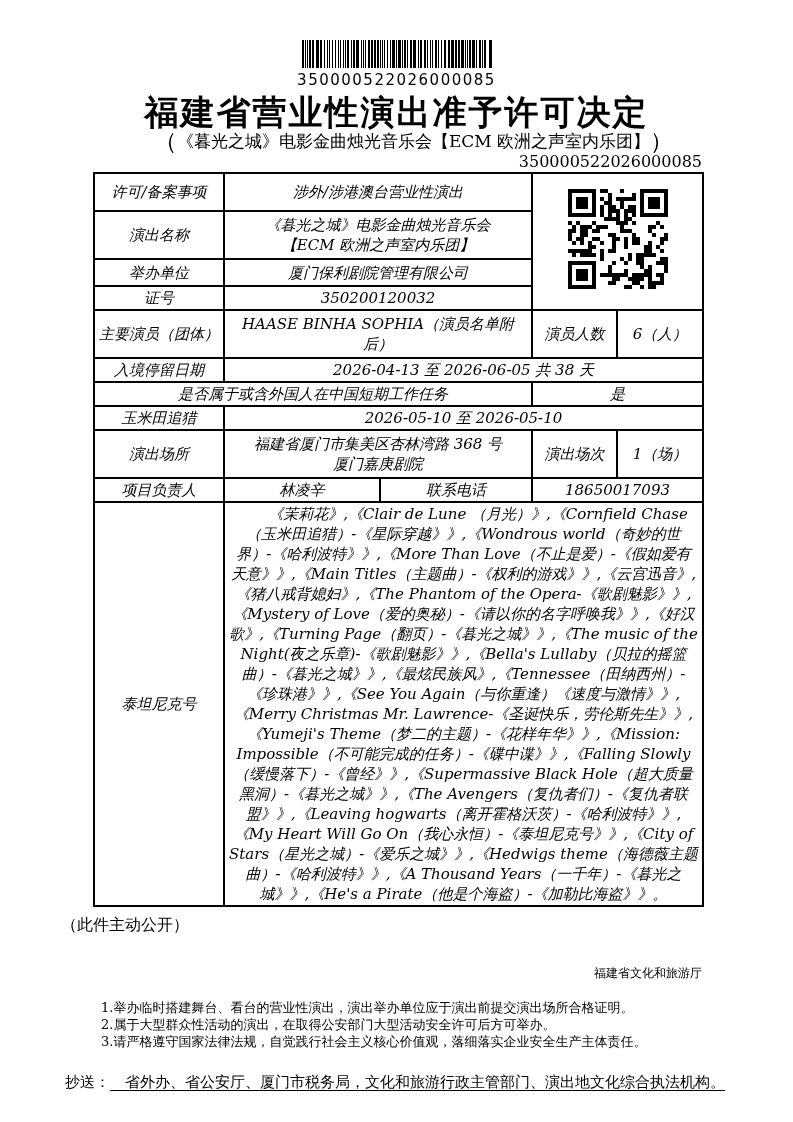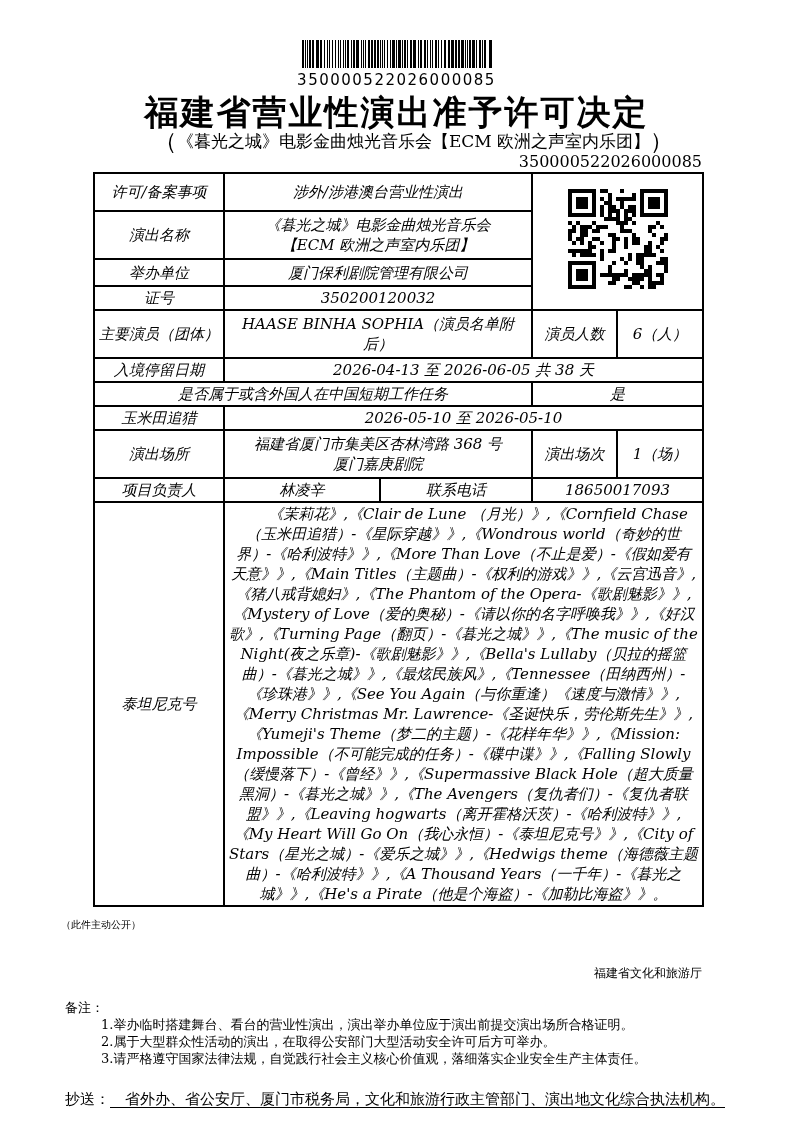--- a/index.html
+++ b/index.html
@@ -43,21 +43,21 @@
   }
   td.lbl { padding: 1px 13px; }
   td.qr-cell { vertical-align: middle; text-align: center; }
   .qr-box { display: inline-block; width: 100px; height: 100px; line-height: 0; }
   td.content-cell {
     text-align: justify; font-size: 14px; line-height: 20.7px;
     padding: 3px 10px; text-indent: 29px; height: 346px;
   }
 
   
-  .public-note { margin: 8px 0 0 60px; font-size: 10px; line-height: 20px; }
+  .public-note { margin: 8px 0 0 60px; font-size: 16px; line-height: 20px; }
   .issuer { width: 609px; margin: 26px 0 0 92px; text-align: right; font-size: 12px; line-height: 24px; }
   .issuer .issue-date { padding-right: 28px; }
   .remarks { margin: 14px 0 0 64px; font-size: 13px; line-height: 17px; }
   .remarks .remark-item { margin-left: 36px; }
   .cc-block {
     margin: 22px 0 0 64px; width: 676px;
     font-size: 15px; line-height: 21px;
     padding-left: 47px; text-indent: -47px;
   }
   .cc-block .cc-underline { text-decoration: underline; text-underline-offset: 3px; }
@@ -499,21 +499,20 @@
   </tbody>
     </table>
 
   <div class="public-note">（此件主动公开）</div>
 
   <div class="issuer">
     <div>福建省文化和旅游厅</div>
   </div>
 
   <div class="remarks">
-    <div>备注：</div>
     <div class="remark-item">1.举办临时搭建舞台、看台的营业性演出，演出举办单位应于演出前提交演出场所合格证明。</div>
     <div class="remark-item">2.属于大型群众性活动的演出，在取得公安部门大型活动安全许可后方可举办。</div>
     <div class="remark-item">3.请严格遵守国家法律法规，自觉践行社会主义核心价值观，落细落实企业安全生产主体责任。</div>
   </div>
 
   <div class="cc-block"><span>抄送：</span><span class="cc-underline">　省外办、省公安厅、厦门市税务局，文化和旅游行政主管部门、演出地文化综合执法机构。</span></div>
 
 </div>
 
 </body></html>

